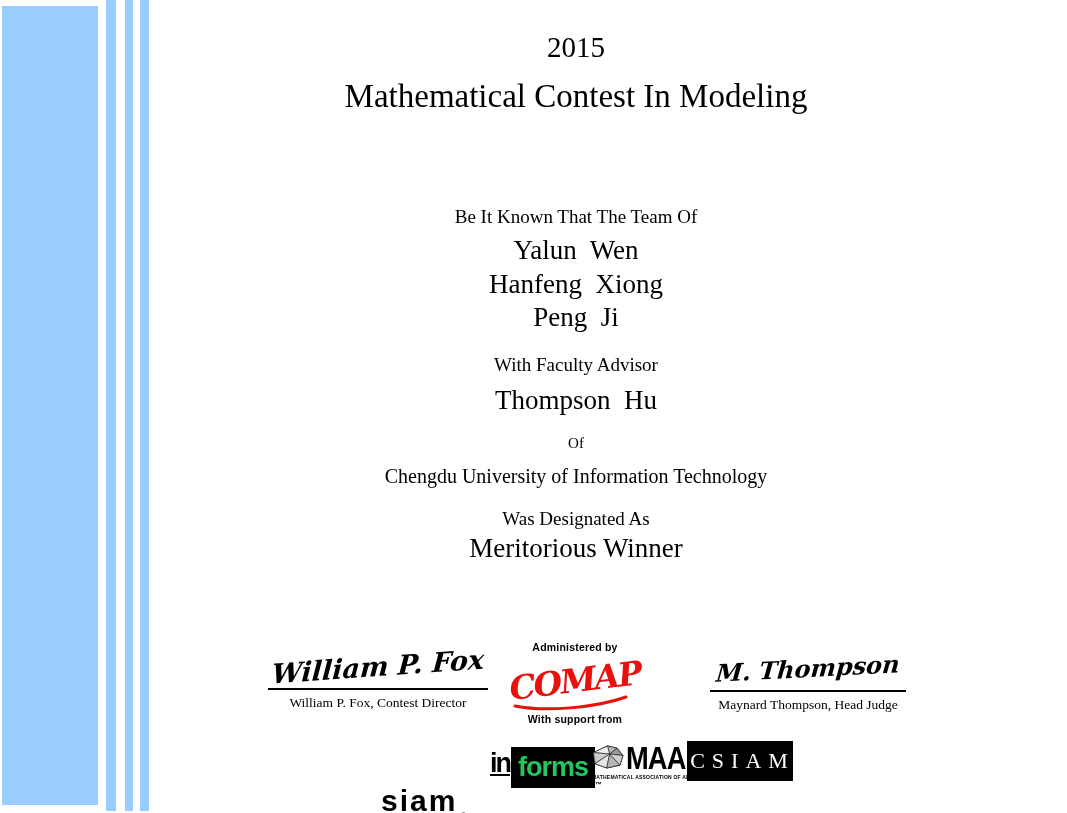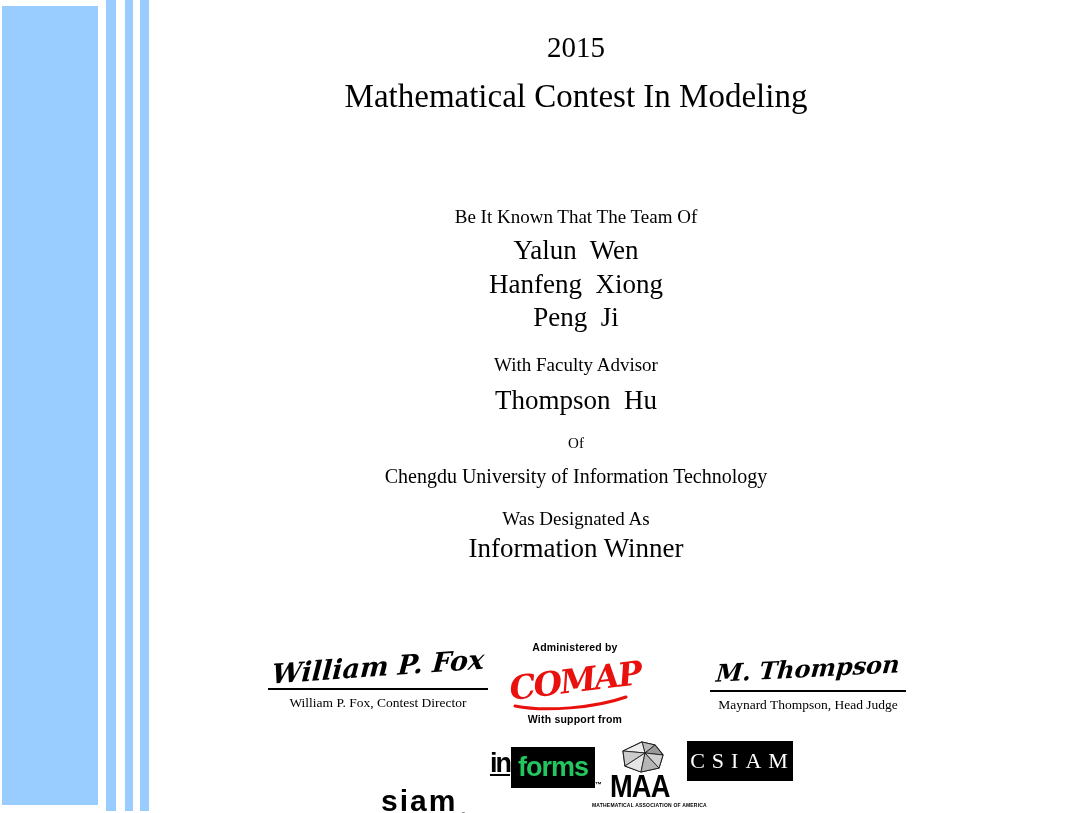--- a/index.html
+++ b/index.html
@@ -66,21 +66,21 @@
   .siam-reg { font-size:8px; vertical-align:bottom; }
 
   .logo-informs { left:490px; top:739px; display:flex; align-items:stretch;
                   font-family:"Liberation Sans", sans-serif; font-weight:bold; }
   .informs-in  { font-size:27px; letter-spacing:-2px; align-self:center; padding-right:1px;text-decoration:underline; }
   .informs-box { background:#000; color:#22c55e; font-size:27px; letter-spacing:-1px;
                  height:41px; line-height:41px; padding:0 7px;margin-top:8px; }
   .informs-tm  { font-size:7px; align-self:flex-end; }
 
   .logo-maa { left:592px; top:741px; width:102px; font-family:"Liberation Sans", sans-serif; }
-  .maa-row { display:flex; align-items:center;flex-direction:column; }
+  .maa-row { display:flex; align-items:flex-end; }
   .maa-icon { width:44px; height:32px; }
   .maa-text { font-size:31px; font-weight:bold; line-height:28px; letter-spacing:-1px;
               transform:scaleX(0.88); transform-origin:left; margin-left:2px; }
   .maa-caption { font-size:5px; font-weight:bold; letter-spacing:0.2px; margin-top:1px;
                  white-space:nowrap; }
 
   .logo-csiam { left:687px; top:741px; width:106px; height:40px; background:#000;
                 color:#fff; display:flex; align-items:center; justify-content:center;
                 font-family:"Liberation Serif", serif; font-size:22px;
                 letter-spacing:7px; padding-left:5px; box-sizing:border-box; }
@@ -100,21 +100,21 @@
     <div class="line title">Mathematical Contest In Modeling</div>
     <div class="line small team-intro">Be It Known That The Team Of</div>
     <div class="line name n1">Yalun  Wen</div>
     <div class="line name n2">Hanfeng  Xiong</div>
     <div class="line name n3">Peng  Ji</div>
     <div class="line small advisor-intro">With Faculty Advisor</div>
     <div class="line advisor">Thompson  Hu</div>
     <div class="line of">Of</div>
     <div class="line institution">Chengdu University of Information Technology</div>
     <div class="line small designated">Was Designated As</div>
-    <div class="line designation">Information Winner</div>
+    <div class="line designation">Meritorious Winner</div>
   </div>
 
   <div class="sig-block sig-left">
     <div class="sig-script">William P. Fox</div>
     <div class="sig-rule"></div>
     <div class="sig-label">William P. Fox, Contest Director</div>
   </div>
 
   <div class="admin">
     <div class="admin-label">Administered by</div>

